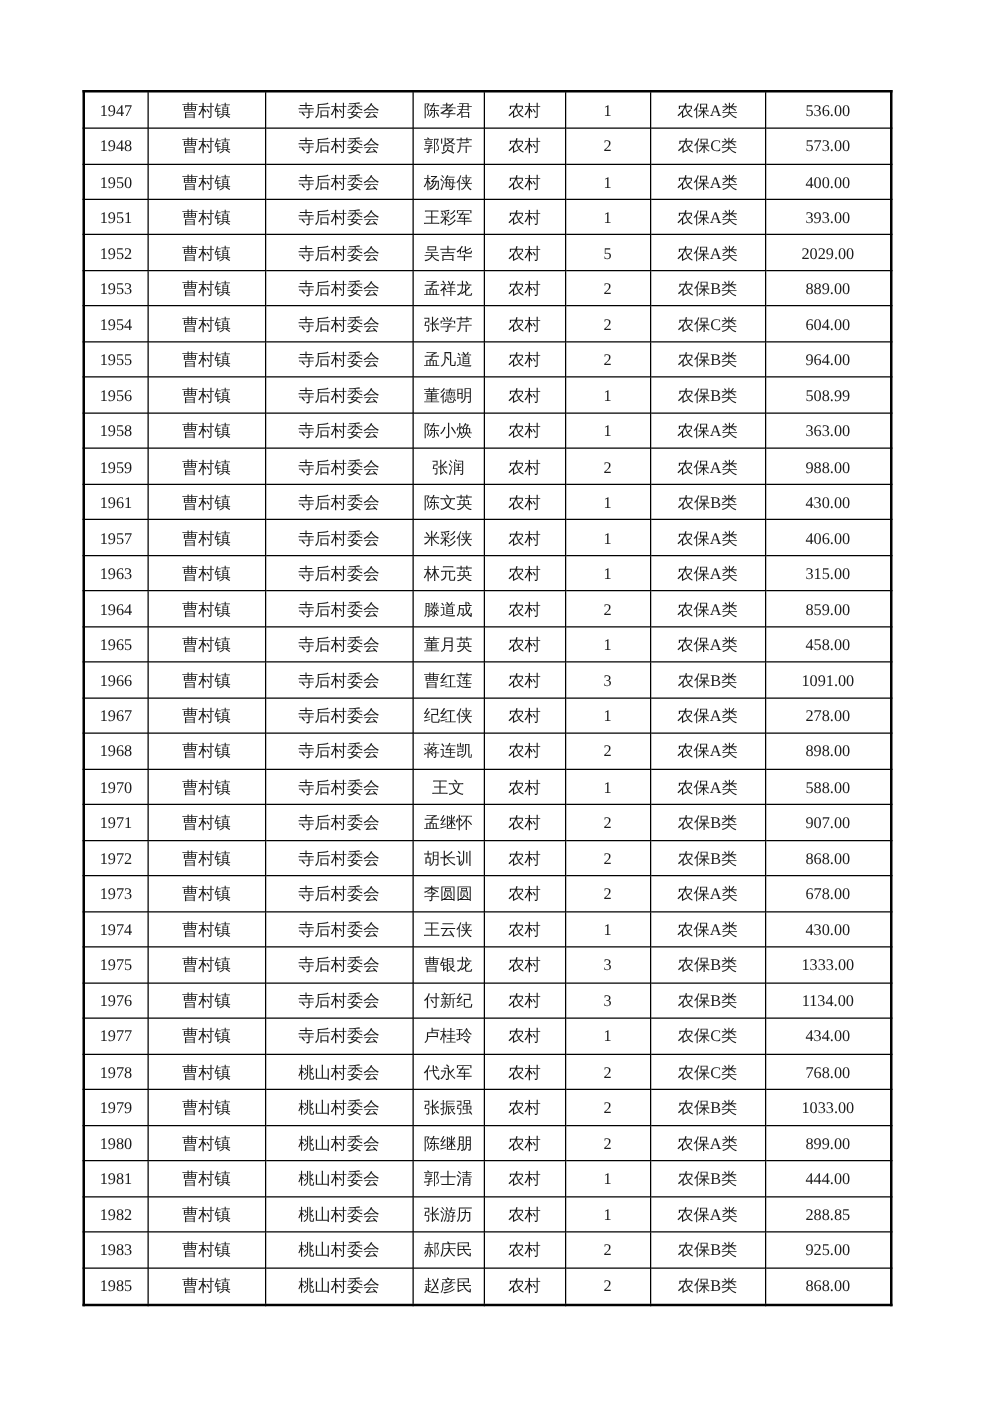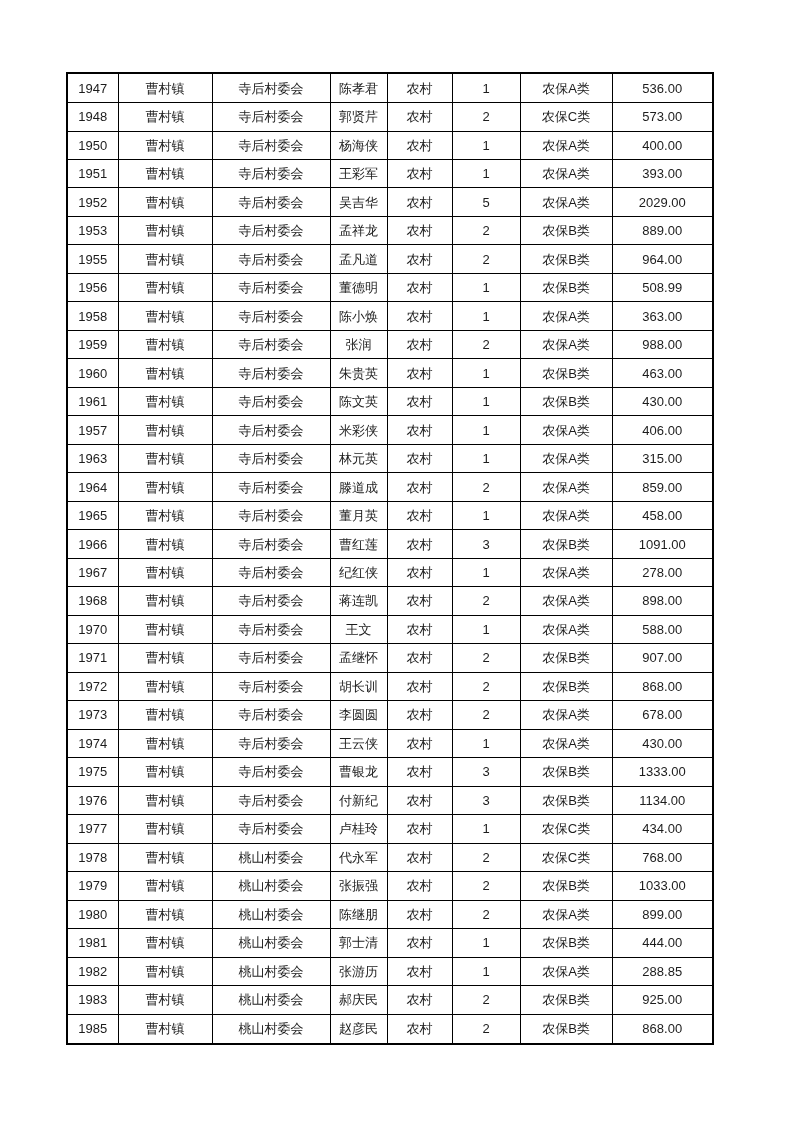--- a/index.html
+++ b/index.html
@@ -6,21 +6,21 @@
     margin: 0;
     padding: 0;
     background: #ffffff;
   }
   .page {
     position: relative;
     width: 793px;
     height: 1122px;
     background: #ffffff;
     overflow: hidden;
-    font-family: Liberation Sans, sans-serif;
+    font-family: Liberation Serif, serif;
     color: #1c1c1c;
   }
   table.records {
     position: absolute;
     left: 66px;
     top: 72px;
     width: 646px;
     height: 973px;
     border-collapse: collapse;
     table-layout: fixed;
@@ -108,20 +108,30 @@
           <td>1953</td>
           <td>曹村镇</td>
           <td>寺后村委会</td>
           <td>孟祥龙</td>
           <td>农村</td>
           <td>2</td>
           <td>农保B类</td>
           <td>889.00</td>
         </tr>
         <tr>
+          <td>1954</td>
+          <td>曹村镇</td>
+          <td>寺后村委会</td>
+          <td>张学芹</td>
+          <td>农村</td>
+          <td>2</td>
+          <td>农保C类</td>
+          <td>604.00</td>
+        </tr>
+        <tr>
           <td>1955</td>
           <td>曹村镇</td>
           <td>寺后村委会</td>
           <td>孟凡道</td>
           <td>农村</td>
           <td>2</td>
           <td>农保B类</td>
           <td>964.00</td>
         </tr>
         <tr>
@@ -146,30 +156,20 @@
         </tr>
         <tr>
           <td>1959</td>
           <td>曹村镇</td>
           <td>寺后村委会</td>
           <td>张润</td>
           <td>农村</td>
           <td>2</td>
           <td>农保A类</td>
           <td>988.00</td>
-        </tr>
-        <tr>
-          <td>1960</td>
-          <td>曹村镇</td>
-          <td>寺后村委会</td>
-          <td>朱贵英</td>
-          <td>农村</td>
-          <td>1</td>
-          <td>农保B类</td>
-          <td>463.00</td>
         </tr>
         <tr>
           <td>1961</td>
           <td>曹村镇</td>
           <td>寺后村委会</td>
           <td>陈文英</td>
           <td>农村</td>
           <td>1</td>
           <td>农保B类</td>
           <td>430.00</td>

